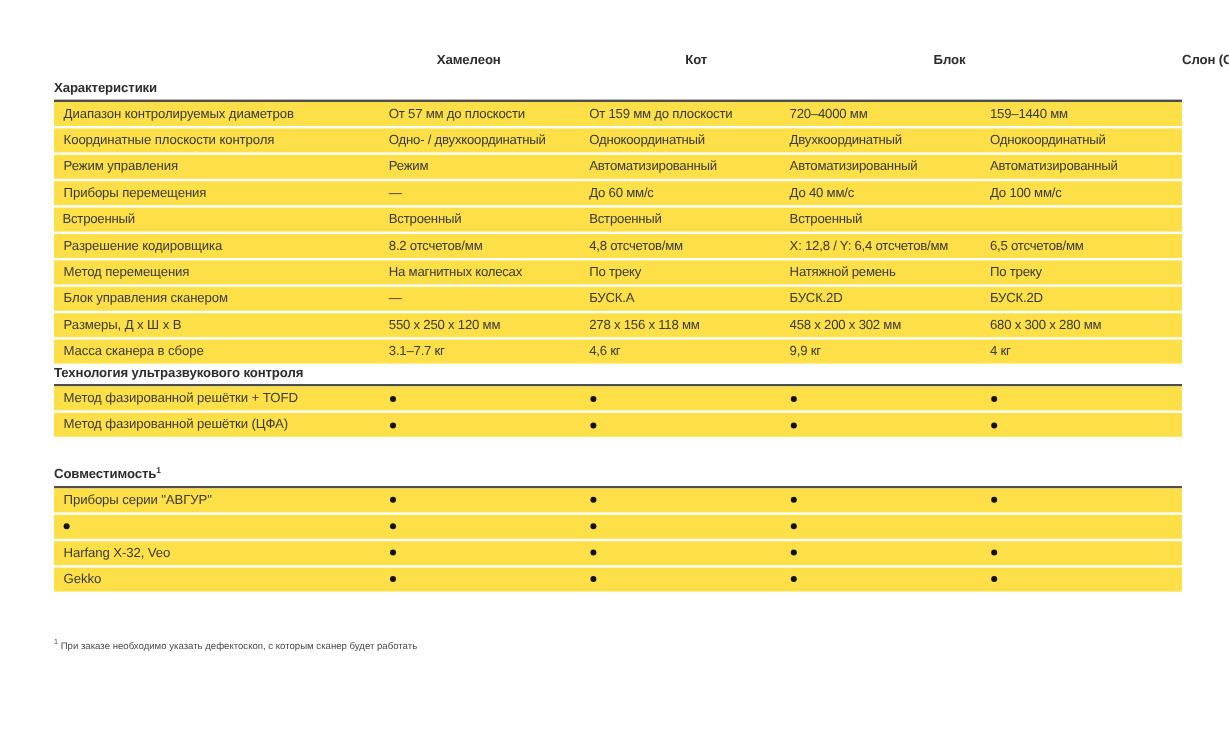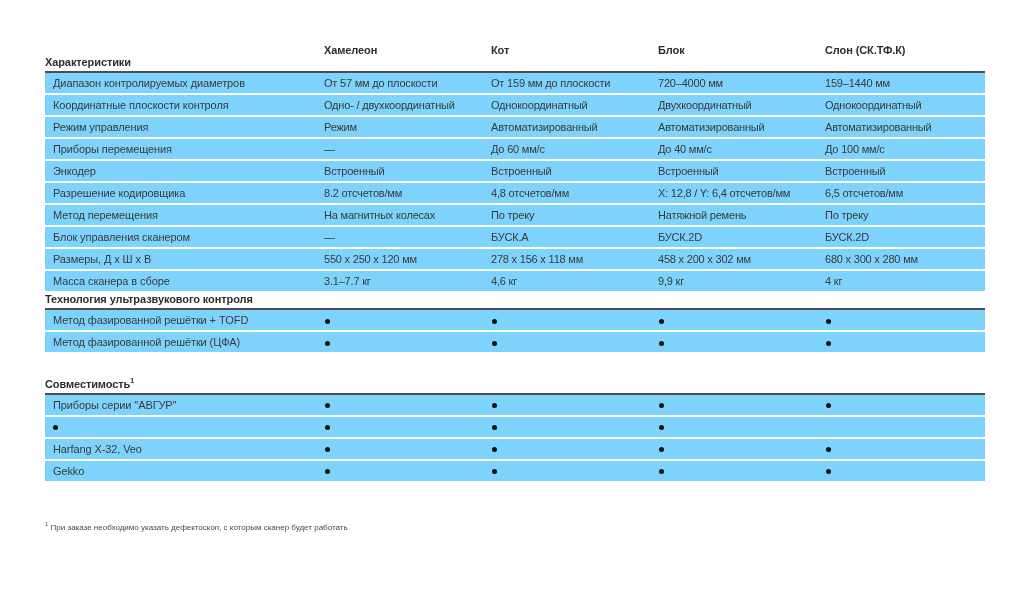--- a/index.html
+++ b/index.html
@@ -18,44 +18,45 @@
     left: 45px;
     top: 0;
     width: 940px;
   }
   .grid-row {
     display: grid;
     grid-template-columns: 272px 167px 167px 167px 167px;
   }
   .header-row {
     padding-top: 44px;
+    gap: 40px;
   }
   .header-cell {
     font-weight: bold;
     color: #2d2d2d;
     padding-left: 7px;
     letter-spacing: -0.1px;
   }
-  .section-0 { }
+  .section-0 { margin-top: 12px; }
   .section-1 { }
   .section-2 { margin-top: 25px; }
   .section-title {
     font-weight: bold;
     color: #2d2d2d;
     letter-spacing: -0.1px;
   }
   .section-title sup { font-size: 7px; }
   .table {
     margin-top: 3px;
     border-top: 2px solid #4d4d4d;
   }
   .row {
     height: 20px;
     margin-bottom: 2px;
-    background: #7dd3fc;
+    background: #fde047;
     align-items: center;
   }
   .cell-label {
     padding-left: 8px;
     letter-spacing: -0.1px;
     white-space: nowrap;
     overflow: hidden;
   }
   .cell-value {
     padding-left: 7px;
@@ -119,21 +120,20 @@
               <div class="cell-value">Автоматизированный</div>
             </div>
             <div class="grid-row row">
               <div class="cell-label">Приборы перемещения</div>
               <div class="cell-value">—</div>
               <div class="cell-value">До 60 мм/с</div>
               <div class="cell-value">До 40 мм/с</div>
               <div class="cell-value">До 100 мм/с</div>
             </div>
             <div class="grid-row row">
-              <div class="cell-label">Энкодер</div>
               <div class="cell-value">Встроенный</div>
               <div class="cell-value">Встроенный</div>
               <div class="cell-value">Встроенный</div>
               <div class="cell-value">Встроенный</div>
             </div>
             <div class="grid-row row">
               <div class="cell-label">Разрешение кодировщика</div>
               <div class="cell-value">8.2 отсчетов/мм</div>
               <div class="cell-value">4,8 отсчетов/мм</div>
               <div class="cell-value">X: 12,8 / Y: 6,4 отсчетов/мм</div>

